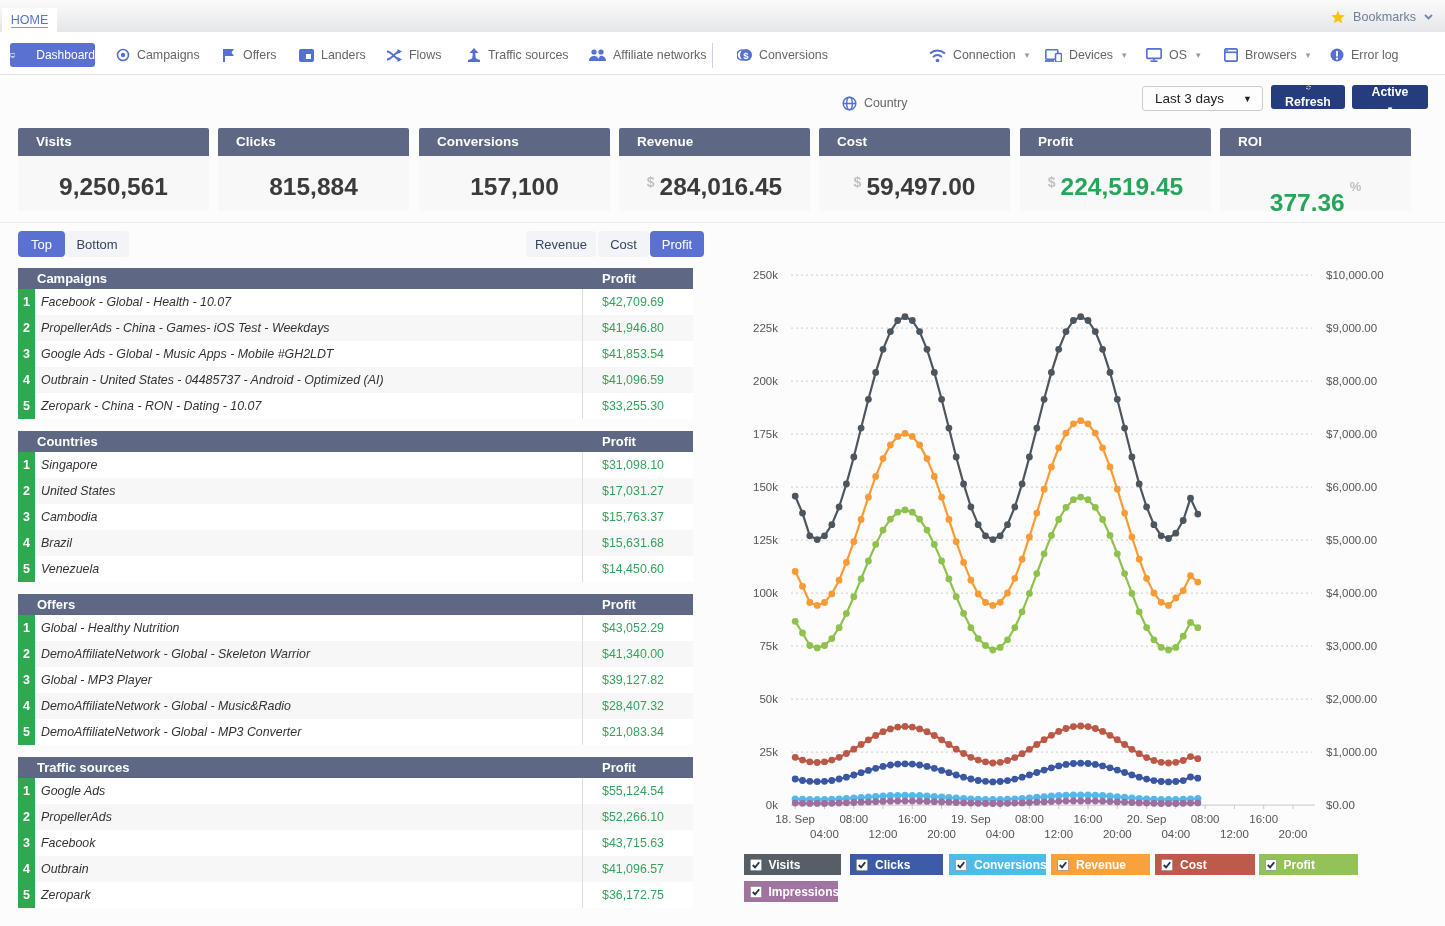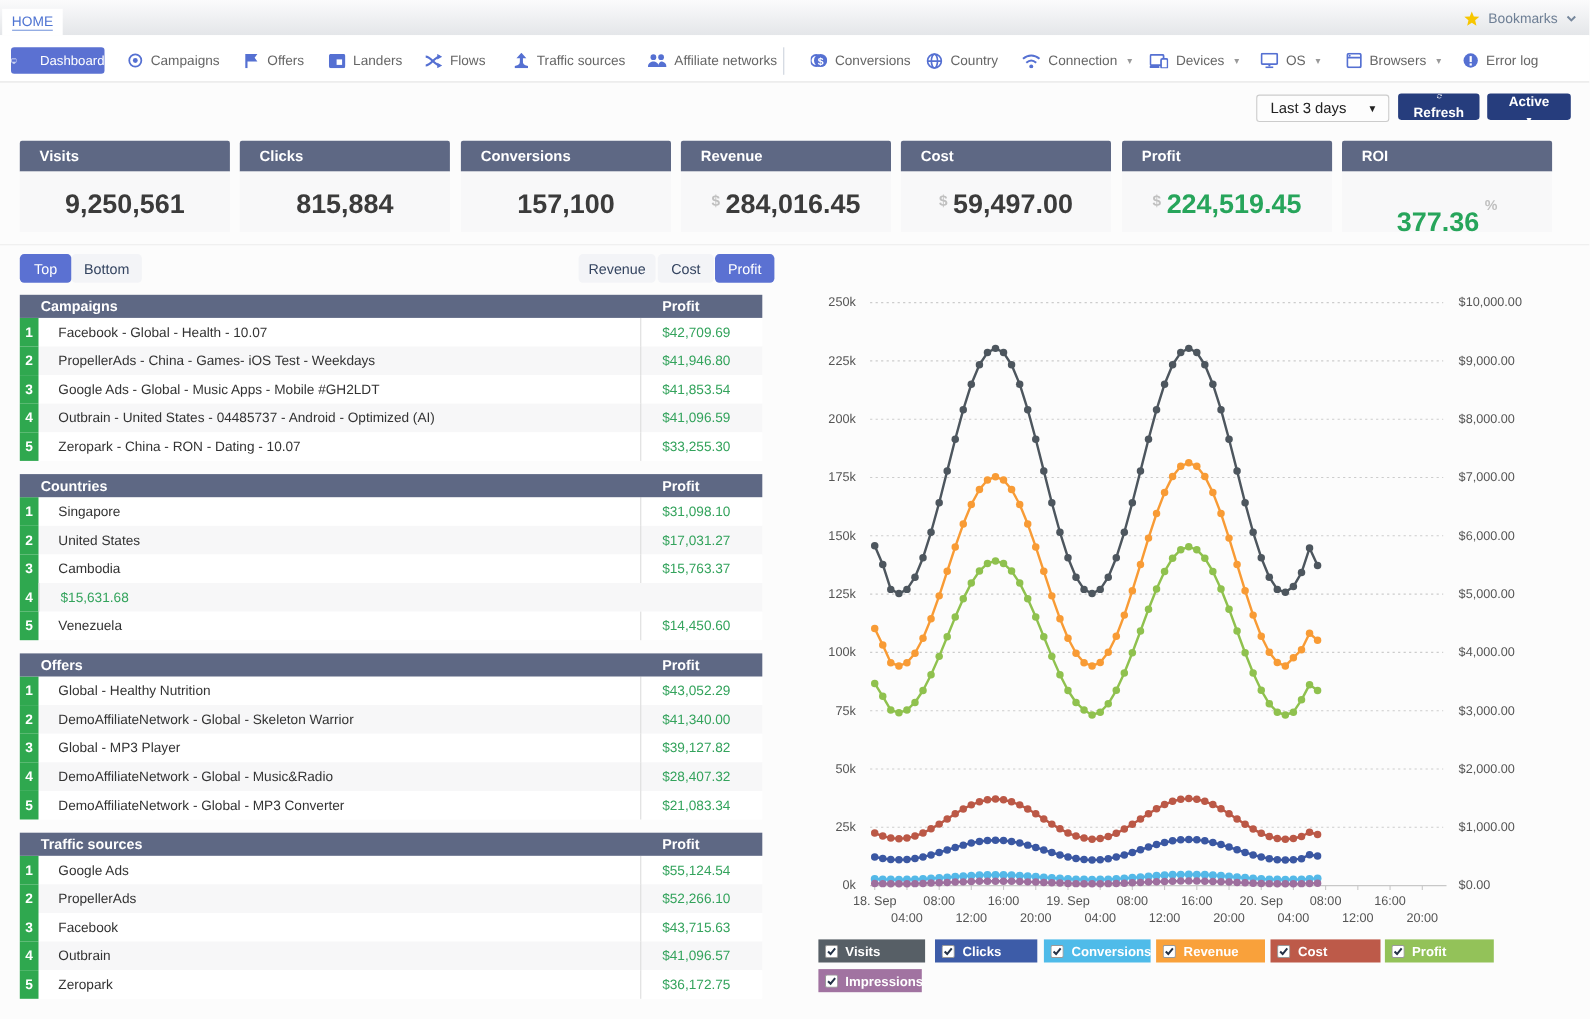--- a/index.html
+++ b/index.html
@@ -30,21 +30,21 @@
 
 .tgl{position:absolute;top:231px;height:26px;border-radius:4px;font-size:13px;display:flex;align-items:center;justify-content:center;color:#344460;background:#f3f4f7;}
 .tgl.on{background:#5b71d2;color:#fff;}
 
 .tbl{position:absolute;left:18px;width:675px;}
 .tbl .th{height:21px;background:#5e6884;color:#fff;font-size:13px;font-weight:bold;line-height:21px;padding-left:19px;position:relative;}
 .tbl .th .pr{position:absolute;left:584px;top:0;}
 .row{height:26px;display:flex;align-items:stretch;font-size:12.4px;color:#333;background:#fff;}
 .row:nth-child(odd){background:#f7f7f8;}
 .row .num{width:17px;background:#2fa84f;color:#fff;font-weight:bold;display:flex;align-items:center;justify-content:center;font-size:12.5px;flex:0 0 auto;}
-.row .nm{flex:1;display:flex;align-items:center;padding-left:18px;}
+.row .nm{flex:1;display:flex;align-items:center;padding-left:6px;font-style:italic;}
 .row .pv{width:111px;flex:0 0 auto;border-left:1px solid #ddd;display:flex;align-items:center;padding-left:19px;color:#33a35c;}
 
 .leg{position:absolute;height:21px;display:flex;align-items:center;color:#fff;font-size:12px;font-weight:bold;}
 .leg .cb{width:12px;height:12px;margin:0 7px 0 6px;flex:0 0 auto;}
 </style></head><body>
 <div class="topbar"></div>
 <div class="hometab"><span>HOME</span></div>
 <div class="bookmarks">
     <svg width="14" height="14" viewBox="0 0 16 15">
       <path d="M8 0 L10.1 5.2 L15.8 5.6 L11.5 9.2 L12.8 14.7 L8 11.7 L3.2 14.7 L4.5 9.2 L0.2 5.6 L5.9 5.2 Z" fill="#f7c600"></path>
@@ -113,21 +113,21 @@
   </div>
 <div class="navsep"></div>
 <div class="navitem" style="left:737px;">
     <svg width="15" height="14" viewBox="0 0 15 14">
       <circle cx="5" cy="7" r="5" fill="none" stroke="#5570d2" stroke-width="1.6"></circle>
       <circle cx="9" cy="7" r="6" fill="#5570d2"></circle>
       <text x="9" y="11" font-size="9.5" font-weight="bold" fill="#fff" text-anchor="middle" font-family="Liberation Sans">$</text>
     </svg>
     <span>Conversions</span>
   </div>
-<div class="navitem" style="left:842px;">
+<div class="navitem" style="left:842px;margin-top:48px;">
     <svg width="15" height="15" viewBox="0 0 15 15">
       <g fill="none" stroke="#5570d2" stroke-width="1.5">
         <circle cx="7.5" cy="7.5" r="6.3"></circle>
         <ellipse cx="7.5" cy="7.5" rx="2.8" ry="6.3"></ellipse>
         <line x1="1.2" y1="7.5" x2="13.8" y2="7.5"></line>
       </g>
     </svg>
     <span>Country</span>
   </div>
 <div class="navitem" style="left:929px;">
@@ -285,20 +285,21 @@
       <div class="nm">United States</div>
       <div class="pv">$17,031.27</div>
     </div>
     <div class="row">
       <div class="num">3</div>
       <div class="nm">Cambodia</div>
       <div class="pv">$15,763.37</div>
     </div>
     <div class="row">
       <div class="num">4</div>
+      <div class="nm">Brazil</div>
       <div class="pv">$15,631.68</div>
     </div>
     <div class="row">
       <div class="num">5</div>
       <div class="nm">Venezuela</div>
       <div class="pv">$14,450.60</div>
     </div>
   </div>
 <div class="tbl" style="top:594px;">
     <div class="th">Offers<span class="pr">Profit</span></div>

